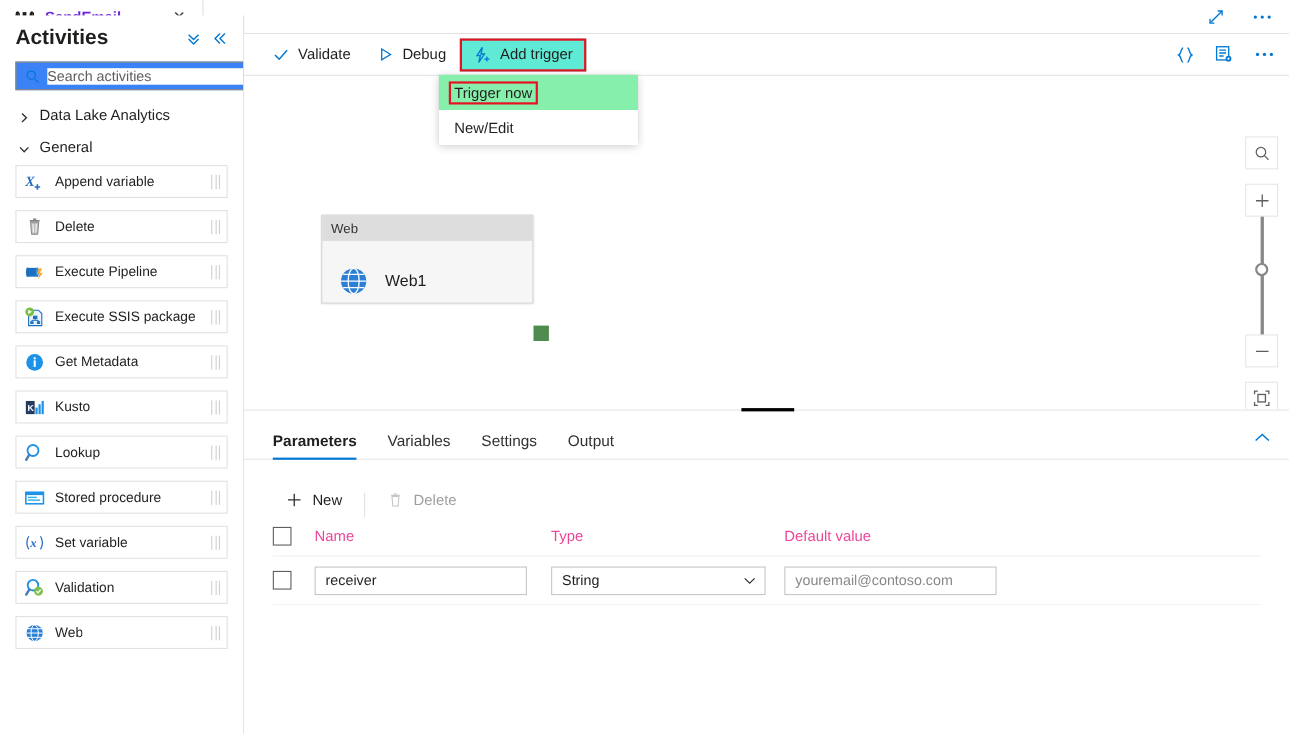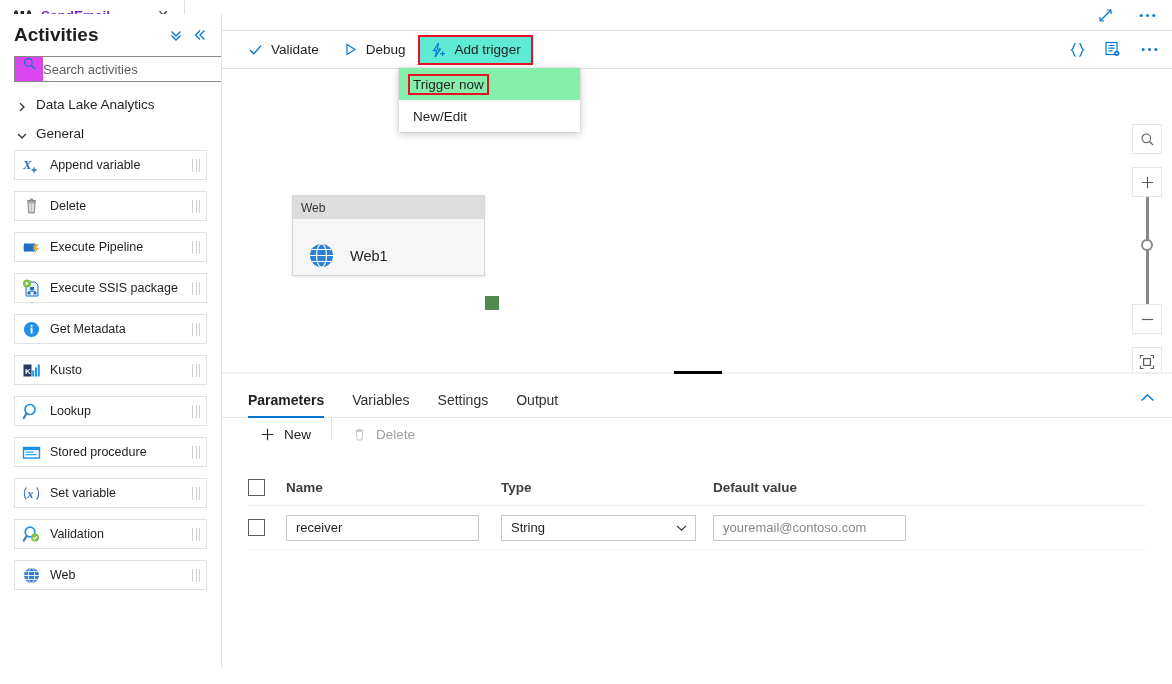--- a/index.html
+++ b/index.html
@@ -44,22 +44,22 @@
   }
   #sidebar-head {
     display: flex; align-items: center; padding: 10px 14px 6px 14px;
   }
   #sidebar-head .title { font-size: 19px; font-weight: bold; color: #201f1e; }
   #sidebar-head .head-icons { margin-left: auto; display: flex; gap: 10px; }
   .head-icon { cursor: pointer; color: #0078d4; display: flex; }
 
   .search-wrap { padding: 4px 14px 8px 14px; }
   .search-box {
-    display: flex; gap: 7px;
-    height: 26px; border: 1px solid #8a8886; background: #d946ef;
+    display: flex; align-items: center; gap: 7px;
+    height: 26px; border: 1px solid #8a8886; background: #3b82f6;
     padding: 0 8px; width: 232px;
   }
   .search-box input {
     border: 0; outline: 0; font-size: 13px; width: 100%;
     font-family: "Liberation Sans", sans-serif; color: #323130;
   }
   .search-box input::placeholder { color: #605e5c; }
 
   .cat-row {
     display: flex; align-items: center; gap: 9px;
@@ -183,38 +183,38 @@
     content: ""; position: absolute; left: 0; right: 0; bottom: -1px;
     height: 2px; background: #0078d4;
   }
   .collapse-btn {
     position: absolute; right: 14px; bottom: 8px; cursor: pointer;
     width: 22px; height: 22px; display: flex; align-items: center;
     justify-content: center; color: #0078d4;
   }
 
   #cmdbar {
-    display: flex; align-items: flex-start; height: 52px; padding-left: 26px; gap: 0;
+    display: flex; align-items: flex-end; height: 52px; padding-left: 26px; gap: 0;
   }
   .cmd {
     display: flex; align-items: center; gap: 9px; height: 32px;
     padding: 0 12px; font-size: 13.5px; color: #201f1e; cursor: pointer;
   }
   .cmd.disabled { color: #a19f9d; cursor: default; }
   .cmd-sep { width: 1px; height: 22px; background: #e1e1e1; margin: 0 8px; }
 
   #param-table { padding: 0 26px 0 26px; }
   .tbl-head, .tbl-row { display: flex; align-items: center; }
   .tbl-head { height: 36px; border-bottom: 1px solid #f0f0f0; }
   .tbl-row { height: 44px; border-bottom: 1px solid #f3f3f3; }
   .col-chk { width: 38px; flex: 0 0 38px; display: flex; align-items: center; }
   .col-name { width: 215px; flex: 0 0 215px; }
   .col-type { width: 212px; flex: 0 0 212px; }
   .col-def { width: 210px; flex: 0 0 210px; }
-  .hdr-txt { font-size: 13.5px; font-weight: bold; color: #404040; }
+  .hdr-txt { font-size: 13.5px; font-weight: normal; color: #ec4899; }
   .chkbox {
     width: 17px; height: 17px; border: 1px solid #605e5c; background: #fff;
     cursor: pointer;
   }
   .fld {
     height: 26px; border: 1px solid #c8c6c4; background: #fff;
     display: flex; align-items: center; padding: 0 9px; font-size: 13px;
     color: #201f1e; width: 193px; cursor: text;
   }
   .fld.placeholder-txt { color: #8a8886; }

